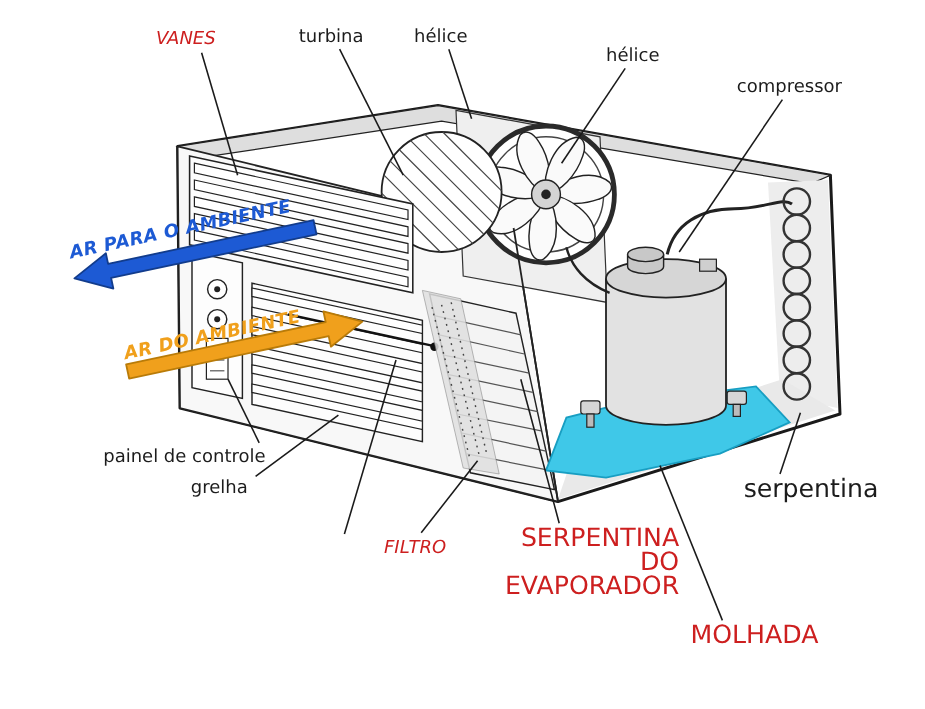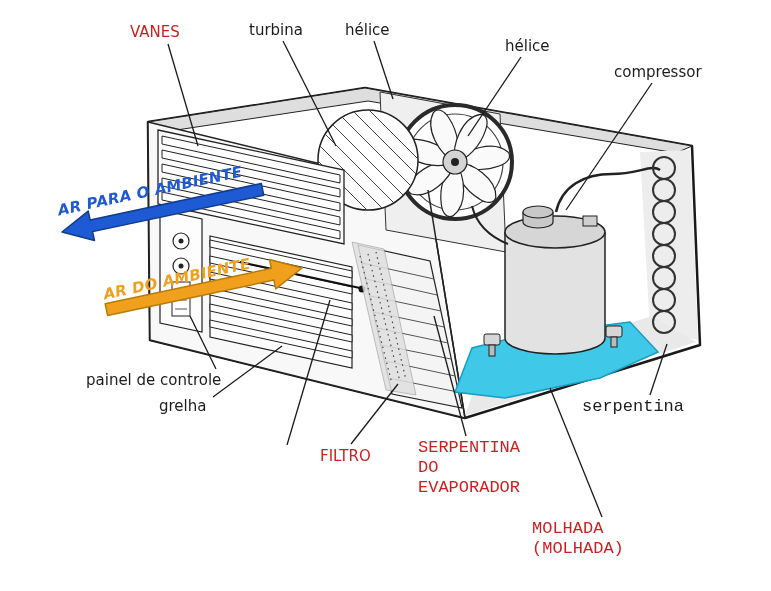--- a/index.html
+++ b/index.html
@@ -4,23 +4,23 @@
 <style>
   html,body{margin:0;padding:0;background:#fff;}
   .stage{
     position:relative;width:771px;height:591px;background:#ffffff;overflow:hidden;
     font-family:"DejaVu Sans", sans-serif;
   }
   .stage svg{position:absolute;left:0;top:0;}
   .lbl{
     position:absolute;font-size:15px;color:#1c1c1c;white-space:nowrap;line-height:18px;
   }
-  .lbl.red{color:#cd1f1f;}
+  .lbl.red{color:#cd1f1f;font-style:italic;}
   .lbl-block{
-    position:absolute;font-size:17px;line-height:20px;text-align:left;color:#1c1c1c;font-family:Liberation Mono, monospace;
+    position:absolute;font-size:21px;line-height:20px;text-align:right;color:#1c1c1c;
   }
   .lbl-block.red{color:#cd1f1f;}
   .flow{
     position:absolute;font-size:15px;font-weight:bold;font-style:italic;
     white-space:nowrap;letter-spacing:.3px;transform:rotate(-12deg);transform-origin:center;
   }
   .flow.blue{color:#1d5ad4;}
   .flow.orange{color:#f0a01c;}
 </style>
 </head>
@@ -206,19 +206,18 @@
     <div>DO</div>
     <div>EVAPORADOR</div>
   </div>
 
   <div class="lbl-block" style="left:582px;top:397px;width:150px;">
     <div>serpentina</div>
   </div>
 
   <div class="lbl-block red" style="left:532px;top:519px;width:150px;">
     <div>MOLHADA</div>
-    <div>(MOLHADA)</div>
   </div>
 
   <div class="flow blue" style="left:56px;top:182px;">AR PARA O AMBIENTE</div>
   <div class="flow orange" style="left:102px;top:270px;">AR DO AMBIENTE</div>
 
 </div>
 
 </body></html>

